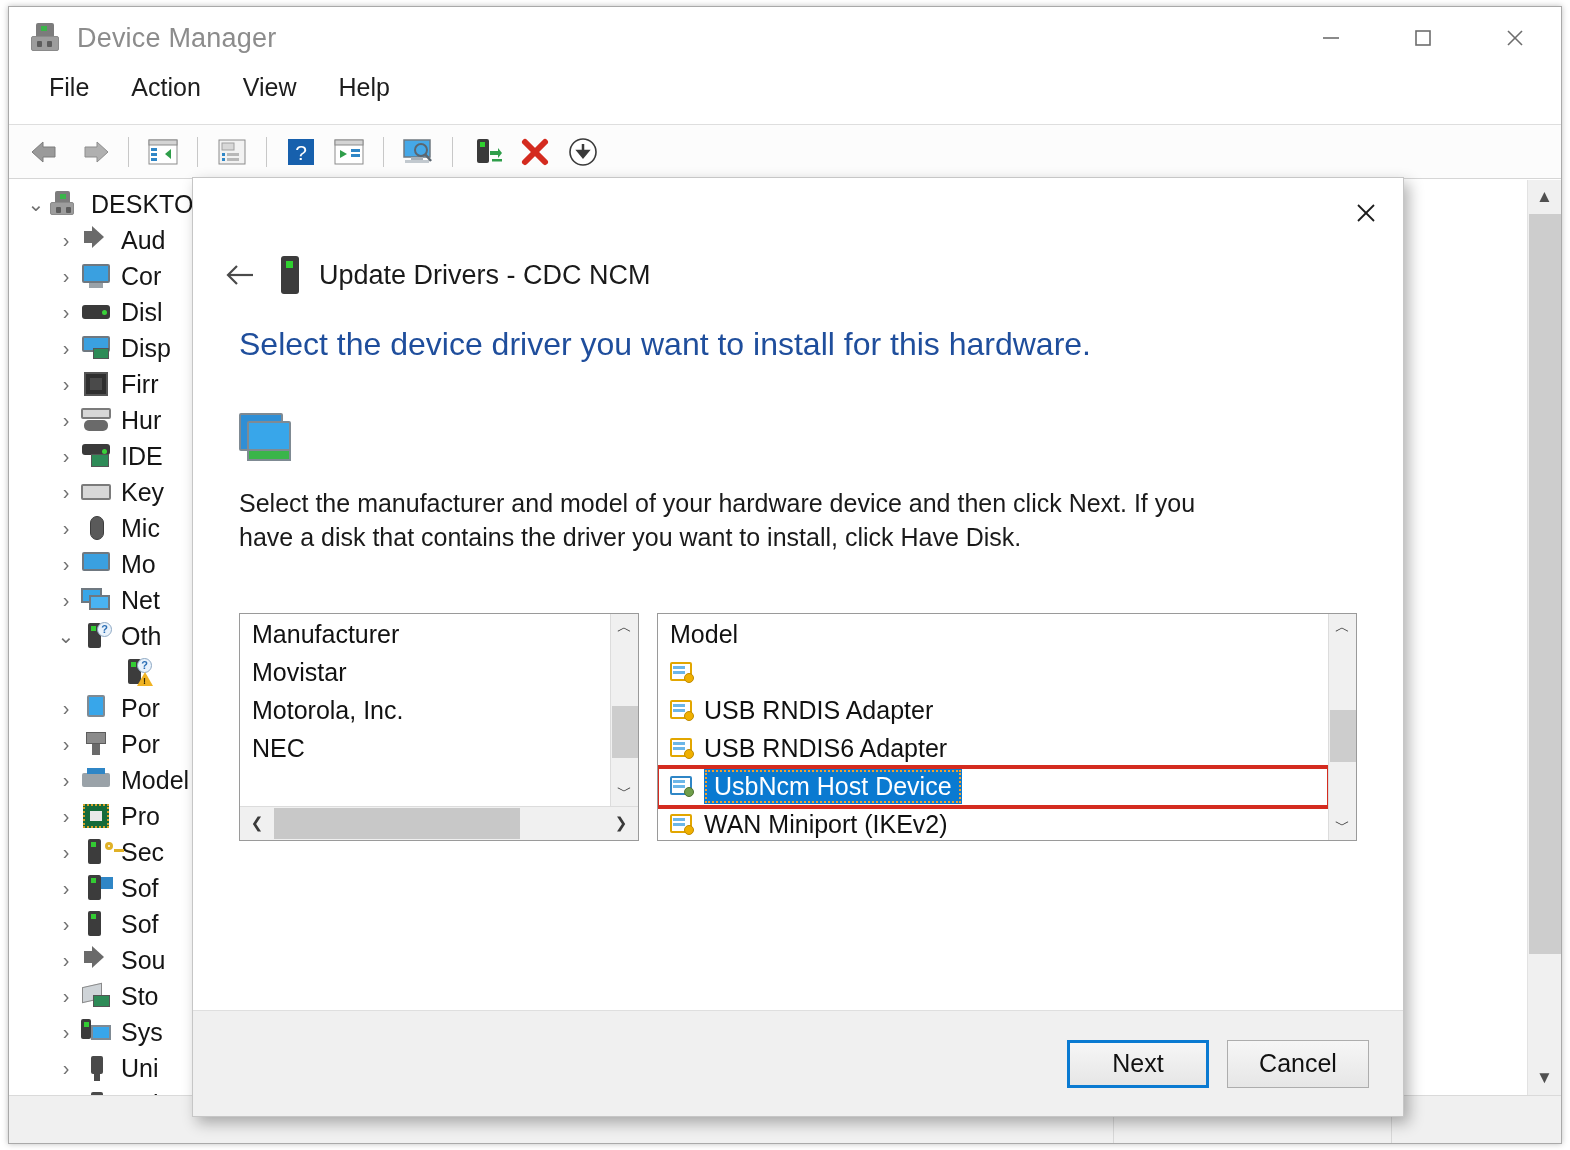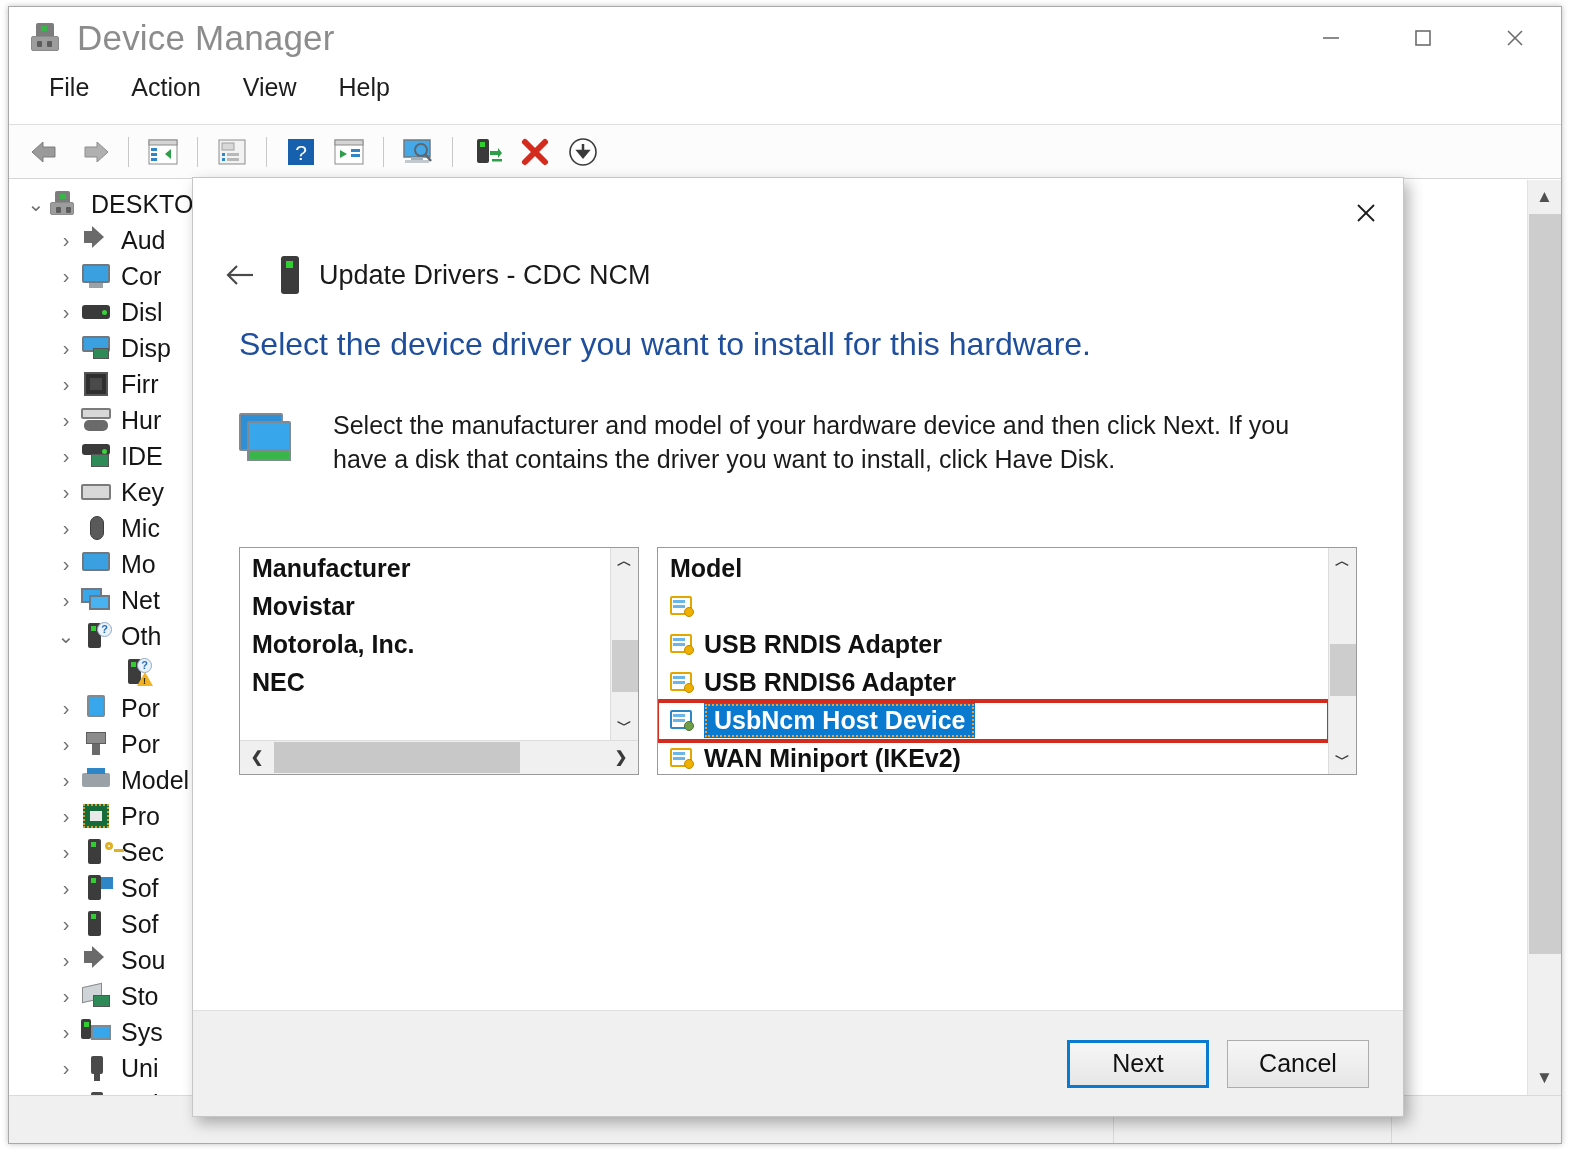--- a/index.html
+++ b/index.html
@@ -51,21 +51,21 @@
     border:1px solid #8a8a8a;
   }
   .devbase:before,.devbase:after{
     content:"";position:absolute;top:4px;width:5px;height:6px;background:#5c5c5c;border-radius:1px;
   }
   .devbase:before{left:5px;}
   .devbase:after{left:15px;}
 
   #title-text {
     margin-left: 14px;
-    font-size: 35px;
+    font-size: 27px;
     color: #8c8c8c;
     letter-spacing: .2px;
   }
   #win-buttons {
     position: absolute;
     right: 0; top: 0;
     height: 62px;
     display: flex;
   }
   .winbtn {
@@ -226,33 +226,33 @@
   #dlg-body { padding: 0 34px; flex:1; display:flex; flex-direction:column; }
 
   #dlg-heading {
     font-size: 32px;
     color: #1f4e9c;
     margin: 26px 0 0 12px;
     font-weight: 400;
   }
 
   #dlg-desc-row {
-    display:flex; margin: 46px 0 12px 12px; gap: 30px;
+    display:flex; margin: 46px 0 0 12px; gap: 18px; flex-direction: column;
   }
   #desc-icon { width: 64px; height: 56px; position:relative; flex:0 0 auto; margin-top:4px;}
   #desc-icon .back{position:absolute;left:0;top:0;width:44px;height:38px;background:#2f8fd6;border:2px solid #7f8a93;border-radius:2px;}
   #desc-icon .front{position:absolute;left:8px;top:8px;width:44px;height:38px;background:#38a6ea;border:2px solid #7f8a93;border-radius:2px;}
   #desc-icon .green{position:absolute;left:8px;top:36px;width:44px;height:12px;background:#3ab54a;border:2px solid #7f8a93;}
   #dlg-desc {
     font-size: 25px; color:#1a1a1a; line-height: 1.35; max-width: 1010px;
   }
 
   
   #lists-row {
-    display:flex; gap: 18px; margin: 58px 0 0 12px; font-weight: bold;
+    display:flex; gap: 18px; margin: 58px 0 0 12px;
   }
   .listbox {
     border:1px solid #9a9a9a;
     background:#fff;
     position: relative;
     display:flex; flex-direction:column;
   }
   #mfg-box { width: 400px; height: 228px; }
   #model-box { width: 700px; height: 228px; }
 

